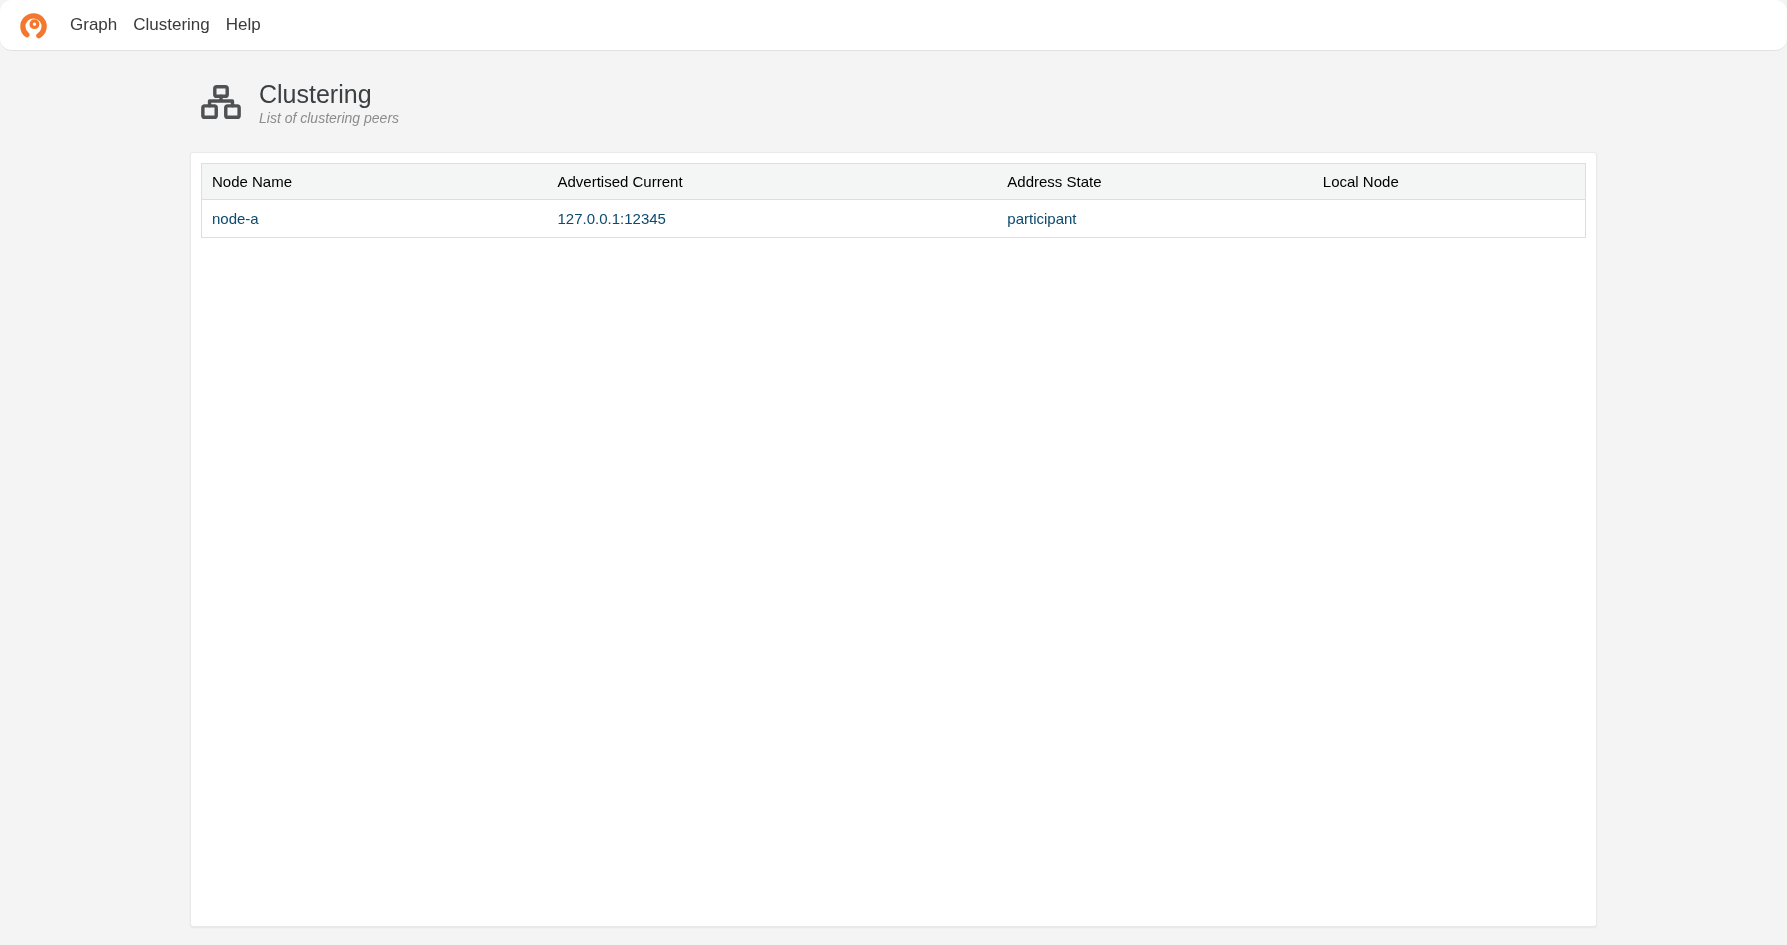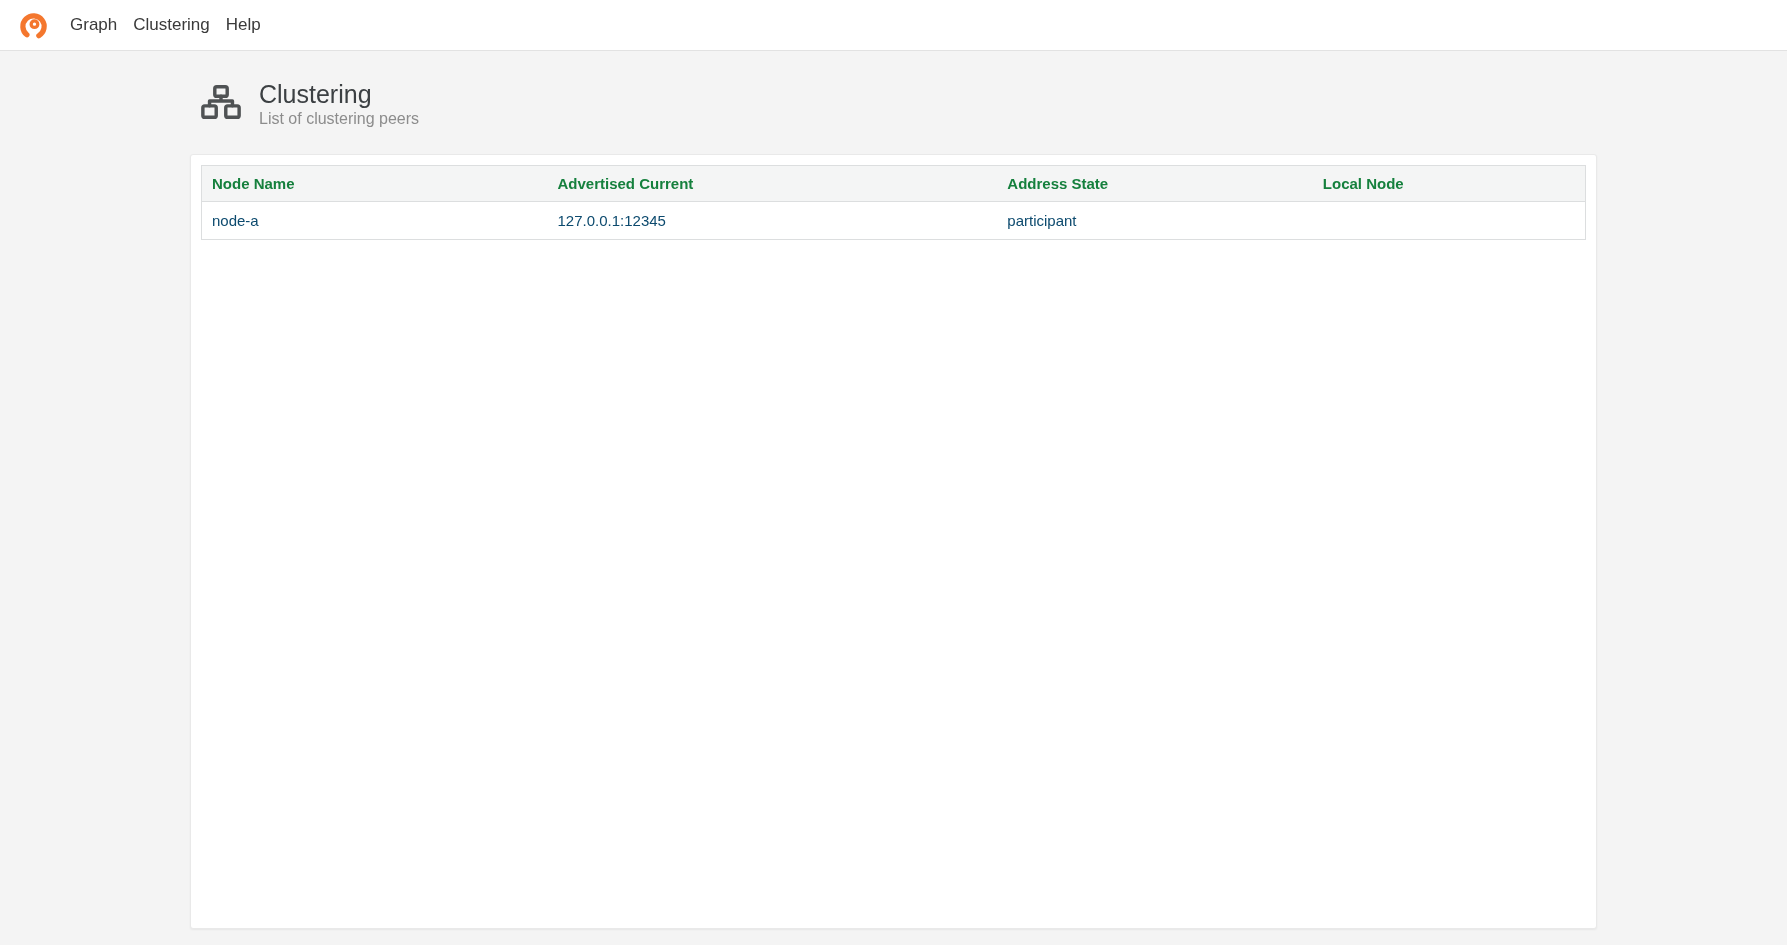--- a/index.html
+++ b/index.html
@@ -11,20 +11,21 @@
   }
 
   
   .navbar {
     height: 51px;
     background: #ffffff;
     border-bottom: 1px solid #e2e2e2;
     display: flex;
     align-items: center;
     padding-left: 18px;
+    border-radius: 12px;
   }
   .navbar .logo {
     width: 31px; height: 31px;
     margin-right: 13px;
     display: inline-flex;
     align-items: center;
     justify-content: center;
     cursor: pointer;
   }
   .nav-item {
@@ -52,23 +53,24 @@
     flex: 0 0 auto;
   }
   .page-header .titles { margin-left: 17px; }
   .page-title {
     font-size: 25px;
     font-weight: 400;
     color: #3c4043;
     line-height: 28px;
   }
   .page-subtitle {
-    font-size: 16px;
+    font-size: 14px;
     color: #8c8c8c;
     margin-top: 2px;
+    font-style: italic;
   }
 
   
   .card {
     margin: 26px 190px 0 190px;
     width: 1407px;
     height: 775px;
     background: #ffffff;
     border: 1px solid #e9e9e9;
     border-radius: 3px;
@@ -78,22 +80,22 @@
   table.peers {
     width: 100%;
     border-collapse: collapse;
     border: 1px solid #dcdedf;
     table-layout: fixed;
   }
   table.peers th {
     background: #f4f5f5;
     text-align: left;
     font-size: 15px;
-    font-weight: bold;
-    color: #15803d;
+    font-weight: normal;
+    color: #000000;
     padding: 7px 10px;
     height: 36px;
     border-bottom: 1px solid #dcdedf;
   }
   table.peers td {
     font-size: 15px;
     color: #0c4a6e;
     padding: 8px 10px;
     height: 38px;
     border-bottom: 1px solid #e7e9ea;

